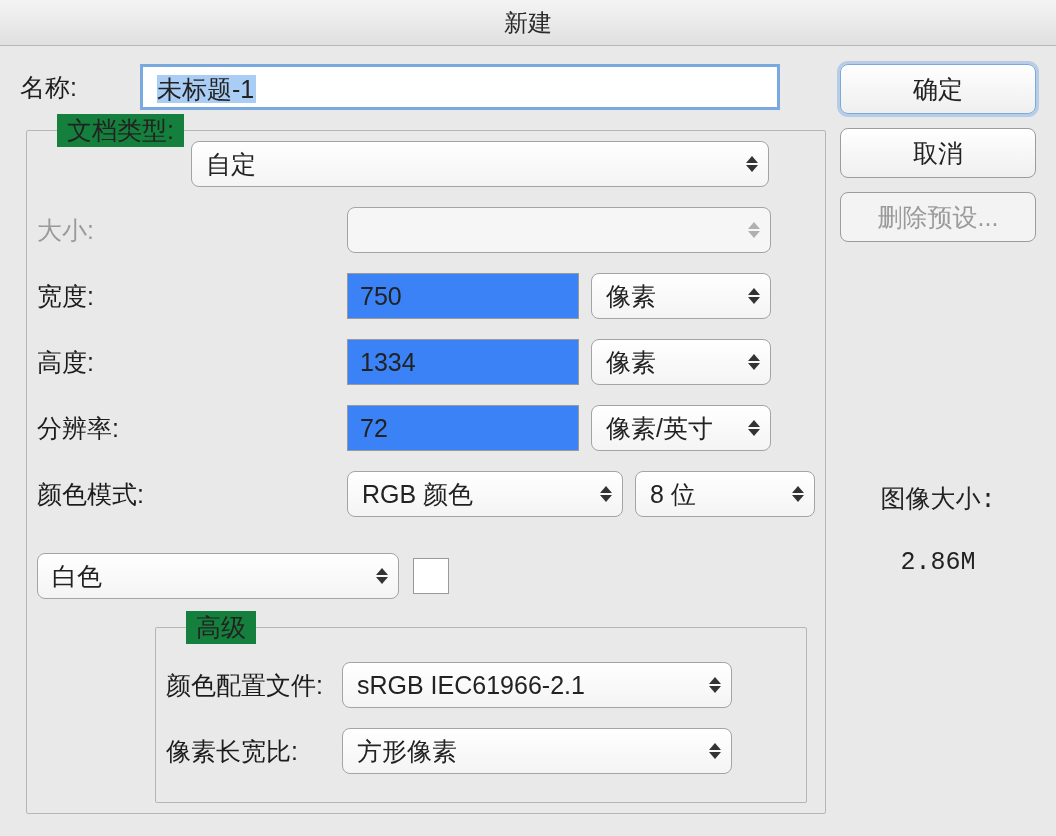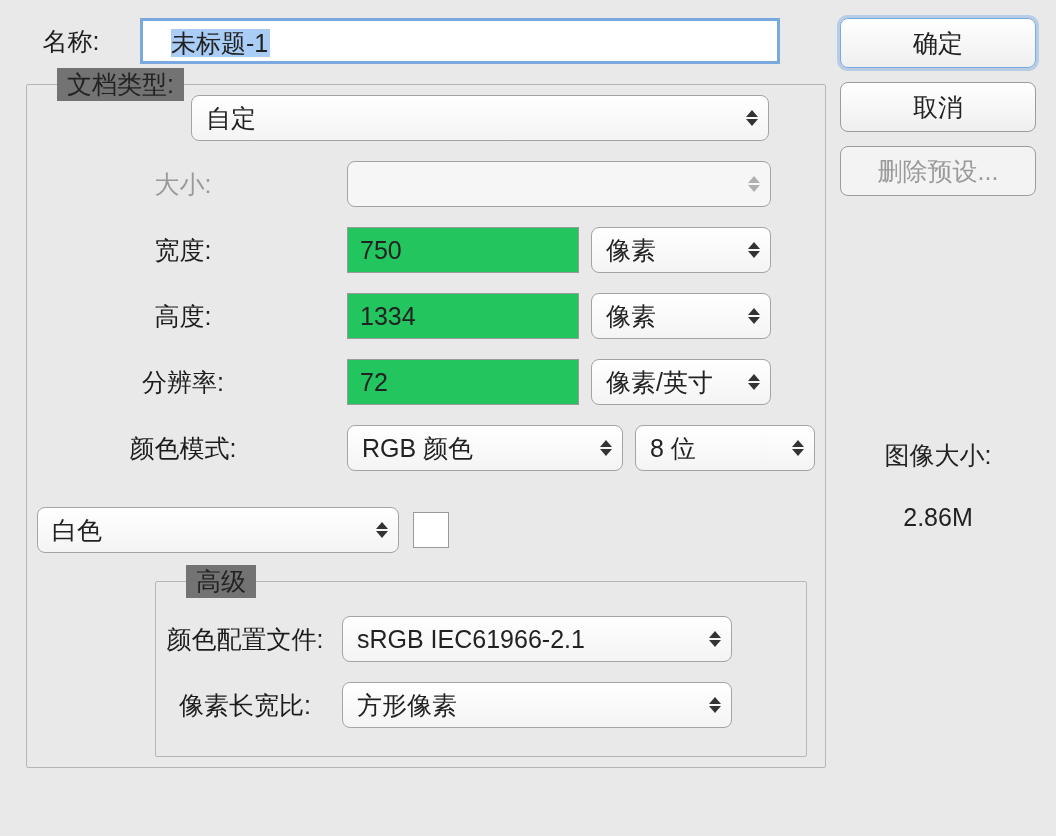--- a/index.html
+++ b/index.html
@@ -43,49 +43,49 @@
     align-items: stretch;
     padding-top: 0;
   }
   .row {
     display: flex;
     align-items: center;
     margin-bottom: 20px;
   }
   .lbl {
     width: 310px;
-    text-align: center;
+    text-align: left;
     padding-right: 18px;
     font-size: 25px;
     color: #1c1c1c;
   }
   .lbl.disabled { color: #9a9a9a; }
   .txtinput {
     height: 46px;
     background: #fff;
     border: 1px solid #9c9c9c;
     border-top-color: #8a8a8a;
-    padding: 0 28px;
+    padding: 0 14px;
     font-size: 25px;
     color: #222;
     line-height: 44px;
     outline: none;
   }
   .txtinput.name {
     width: 640px;
     border: 3px solid #7aa9df;
   }
   .txtinput.name span {
     background: #a9cdf5;
     padding: 0 2px 0 0;
   }
   .numinput {
     width: 232px;
     height: 46px;
-    background: #22c55e;
+    background: #3b82f6;
     border: 1px solid #9a9a9a;
     padding: 0 12px;
     font-size: 25px;
     line-height: 44px;
   }
   .dropdown {
     height: 46px;
     background: linear-gradient(#ffffff,#f4f4f4);
     border: 1px solid #a4a4a4;
     border-radius: 8px;
@@ -141,48 +141,50 @@
     border: 1px solid #b6b6b6;
     border-radius: 2px;
     margin-left: 6px;
     margin-right: 14px;
     padding: 46px 10px 24px 10px;
   }
   .fieldset .legend {
     position: absolute;
     top: -16px;
     left: 14px;
-    background: #737373;
+    background: #15803d;
     padding: 0 10px;
     font-size: 25px;
     color: #222;
   }
   .fieldset-main .legend {
     top: -17px;
     left: 30px;
   }
   .swatch {
     width: 36px; height: 36px;
     background: #fff;
     border: 1px solid #9a9a9a;
     margin-left: 14px;
   }
   .right-info {
     margin-top: 430px;
     text-align: center;
     color: #222;
     font-size: 25px;
     line-height: 1.7;
+    font-family: Liberation Mono, monospace;
   }
   .name-row .lbl { width: 120px; }
 </style>
 </head>
 <body>
 
 <div class="window">
+  <div class="titlebar">新建</div>
 
   <div class="content">
     <div class="left">
 
       <div class="row name-row">
         <div class="lbl">名称:</div>
         <div class="txtinput name"><span>未标题-1</span></div>
       </div>
 
       <div class="fieldset fieldset-main" style="margin-top:4px; padding-top:8px; padding-bottom:10px;">

